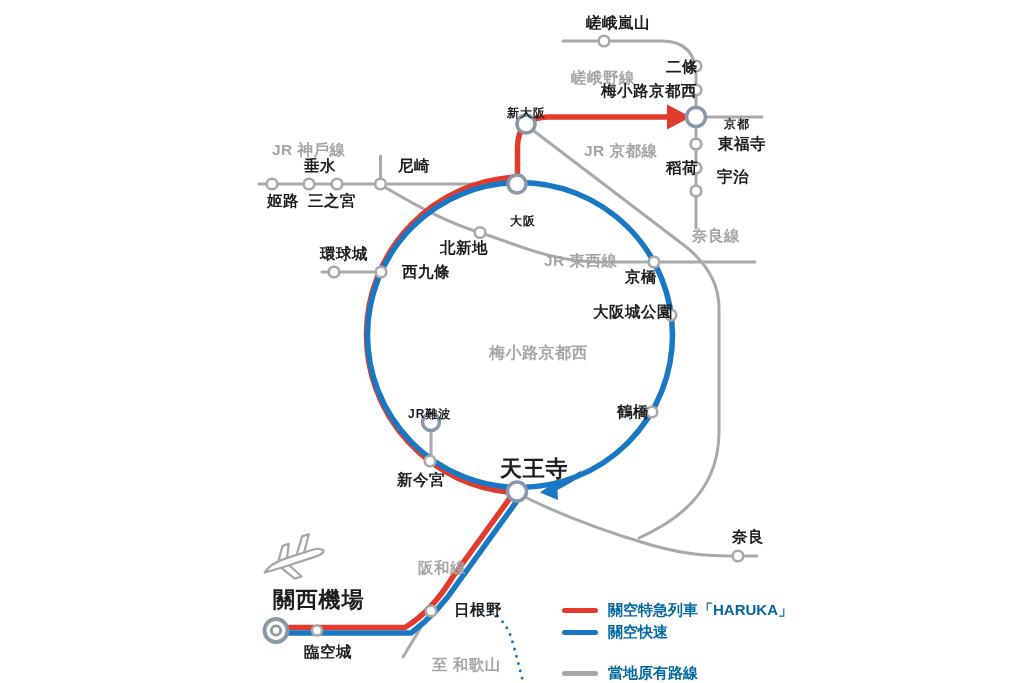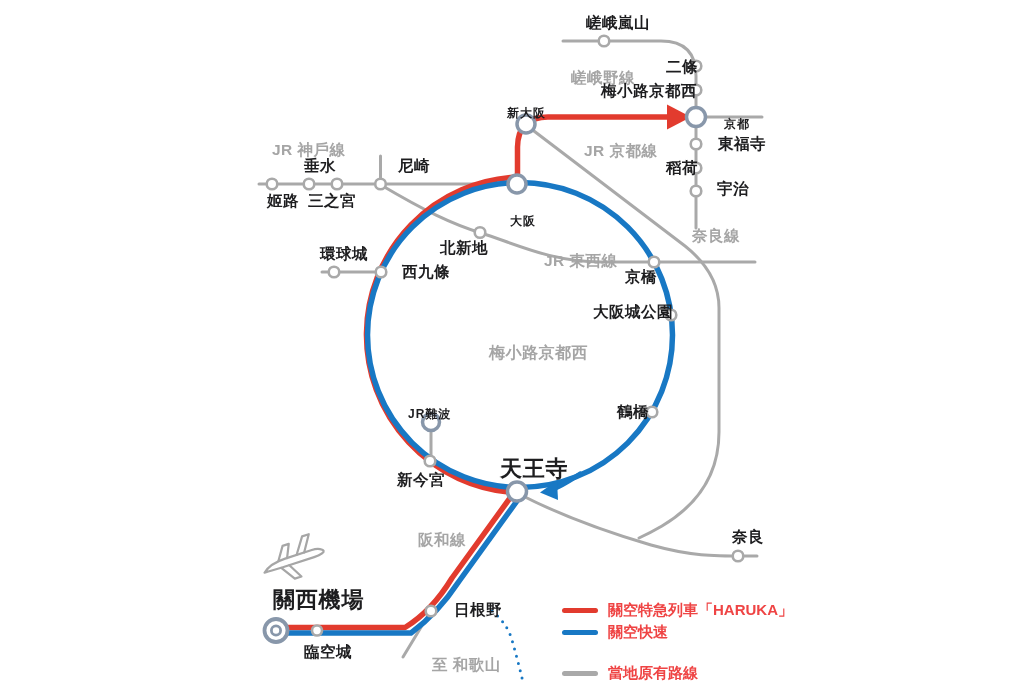--- a/index.html
+++ b/index.html
@@ -11,21 +11,21 @@
   .lbl {
     position:absolute; font-size:15.5px; font-weight:700; color:#1d1d1f;
     line-height:1.05; white-space:nowrap; letter-spacing:.5px;padding-left:12px;
   }
   .lbl.big { font-size:12px; letter-spacing:1px;margin-top:20px; }
   .lbl.big19 { font-size:22px; letter-spacing:.8px; }
   .lbl.gray { color:#a5a5a5; font-weight:600;margin-top:16px; }
   .lbl.gray16 { font-size:16px; }
   .legend-row { position:absolute; display:flex; align-items:center; gap:10px; height:17px; }
   .legend-swatch { width:36px; height:5px; border-radius:3px; background:#ccc; flex:0 0 auto; }
-  .legend-label { font-size:15px; font-weight:600; color:#ef4444; white-space:nowrap; }
+  .legend-label { font-size:15px; font-weight:600; color:#0369a1; white-space:nowrap; }
 </style>
 </head>
 <body>
 
 <div id="stage">
 
   <svg id="map-svg" width="1024" height="683" viewBox="0 0 1024 683">
 
     <g stroke="#a9a9a9" stroke-width="3" fill="none" stroke-linecap="round" stroke-linejoin="round">
       <path d="M 259 184 H 514"></path>
@@ -89,36 +89,36 @@
       <path d="M 32 30.5 L 40 45 L 33 45 L 23.5 30.5"></path>
     </g>
   </svg>
 
   <div class="lbl gray" style="left:260px;top:126px">JR 神戶線</div>
   <div class="lbl gray" style="left:572px;top:127px">JR 京都線</div>
   <div class="lbl gray" style="left:559px;top:54px">嵯峨野線</div>
   <div class="lbl gray" style="left:680px;top:212px">奈良線</div>
   <div class="lbl gray" style="left:532px;top:237px">JR 東西線</div>
   <div class="lbl gray gray16" style="left:477px;top:329px">梅小路京都西</div>
-  <div class="lbl gray" style="left:406px;top:516px">阪和線</div>
+  <div class="lbl gray" style="left:406px;top:544px">阪和線</div>
   <div class="lbl gray" style="left:420px;top:641px">至 和歌山</div>
 
   <div class="lbl big" style="left:495px;top:87px">新大阪</div>
   <div class="lbl big" style="left:498px;top:195px">大阪</div>
   <div class="lbl big" style="left:712px;top:98px">京都</div>
   <div class="lbl big19" style="left:488px;top:457px">天王寺</div>
   <div class="lbl big" style="left:396px;top:388px">JR難波</div>
   <div class="lbl big19" style="left:261px;top:588px">關西機場</div>
 
   <div class="lbl" style="left:574px;top:15px">嵯峨嵐山</div>
   <div class="lbl" style="left:654px;top:59px">二條</div>
   <div class="lbl" style="left:589px;top:83px">梅小路京都西</div>
   <div class="lbl" style="left:706px;top:136px">東福寺</div>
   <div class="lbl" style="left:654px;top:160px">稻荷</div>
-  <div class="lbl" style="left:705px;top:181px">宇治</div>
+  <div class="lbl" style="left:705px;top:169px">宇治</div>
   <div class="lbl" style="left:292px;top:158px">垂水</div>
   <div class="lbl" style="left:386px;top:158px">尼崎</div>
   <div class="lbl" style="left:255px;top:193px">姬路</div>
   <div class="lbl" style="left:296px;top:193px">三之宮</div>
   <div class="lbl" style="left:428px;top:240px">北新地</div>
   <div class="lbl" style="left:308px;top:246px">環球城</div>
   <div class="lbl" style="left:390px;top:264px">西九條</div>
   <div class="lbl" style="left:613px;top:269px">京橋</div>
   <div class="lbl" style="left:581px;top:304px">大阪城公園</div>
   <div class="lbl" style="left:605px;top:404px">鶴橋</div>

